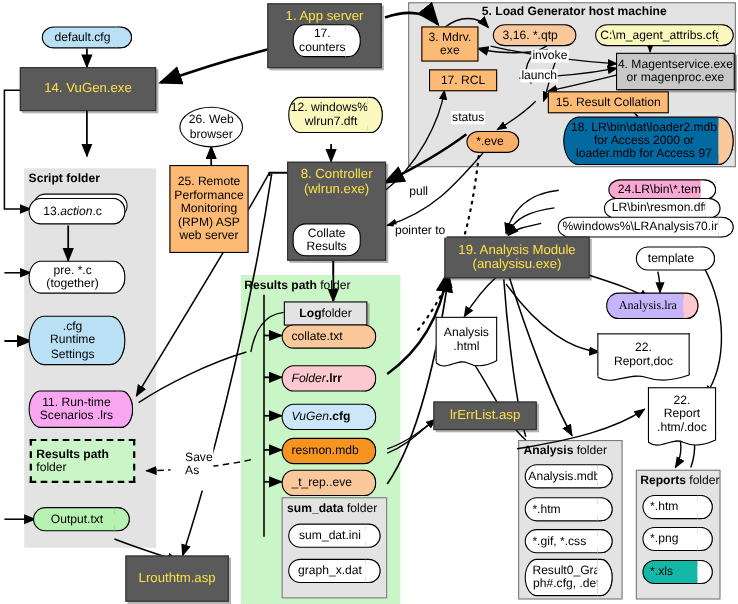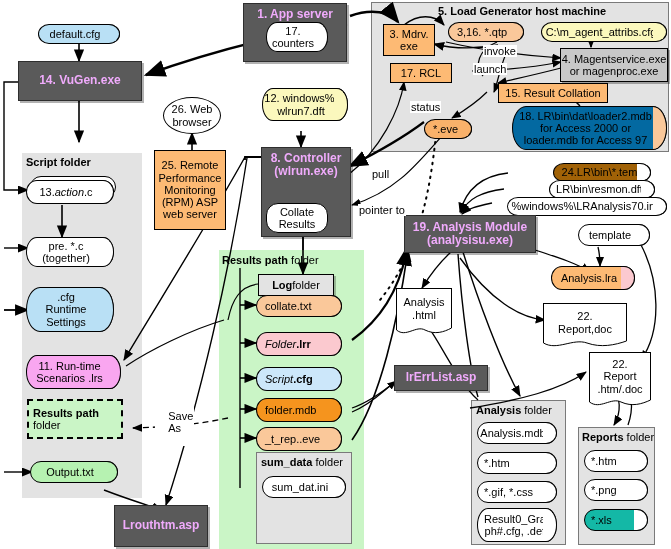--- a/index.html
+++ b/index.html
@@ -9,21 +9,21 @@
   svg#wires{position:absolute;left:0;top:0;width:671px;height:549px;pointer-events:none;z-index:5;}
   .node{position:absolute;box-sizing:border-box;display:flex;align-items:center;
         justify-content:center;text-align:center;line-height:1.12;z-index:10;}
   
   .panel{position:absolute;box-sizing:border-box;z-index:1;}
   .panel-grey{background:#e3e3e3;border:1px solid #7a7a7a;}
   .panel-green{background:#caf5c6;border:none;}
   .panel-lab{position:absolute;z-index:12;font-weight:bold;font-size:11px;}
   .panel-lab .thin{font-weight:normal;}
   
-  .proc{background:#5a5a5a;color:#f0abfc;font-weight:bold;border:1px solid #2e2e2e;
+  .proc{background:#5a5a5a;color:#fde047;font-weight:normal;border:1px solid #2e2e2e;
         box-shadow:2px 2px 0 rgba(0,0,0,.30);}
   
   .rect{background:#fdba74;border:1px solid #000;}
   .rect-grey{background:#c8c8c8;border:1px solid #000;box-shadow:2px 2px 0 rgba(0,0,0,.30);}
   
   .cyl{position:absolute;box-sizing:border-box;z-index:10;}
   .cyl .body{position:absolute;left:0;top:0;right:0;bottom:0;
         border:1px solid #000;border-radius:11px/50%;
         display:flex;align-items:center;justify-content:center;text-align:center;
         line-height:1.12;padding:0 14px 0 6px;}
@@ -328,43 +328,47 @@
   <div class="cyl" style="left:256px;top:332px;width:86px;height:24px;">
     <div class="body" style="background:#fbc9cf;font-size:11px;justify-content:flex-start;padding-left:8px;">
       <i>Folder</i>
         <b>.lrr</b>
     </div>
     <div class="cap" style="background:#fbc9cf;"></div>
   </div>
 
   <div class="cyl" style="left:256px;top:367px;width:86px;height:24px;">
     <div class="body" style="background:#ccе7fa;background:#cce7fa;font-size:11px;justify-content:flex-start;padding-left:8px;">
-      <i>Script</i>
+      <i>VuGen</i>
         <b>.cfg</b>
     </div>
     <div class="cap" style="background:#cce7fa;"></div>
   </div>
 
   <div class="cyl" style="left:256px;top:398px;width:86px;height:24px;">
-    <div class="body" style="background:#f5941e;font-size:11px;justify-content:flex-start;padding-left:8px;">folder.mdb</div>
+    <div class="body" style="background:#f5941e;font-size:11px;justify-content:flex-start;padding-left:8px;">resmon.mdb</div>
     <div class="cap" style="background:#f5941e;"></div>
   </div>
 
   <div class="cyl" style="left:256px;top:427px;width:86px;height:24px;">
     <div class="body" style="background:#fac89a;font-size:11px;justify-content:flex-start;padding-left:8px;">_t_rep..eve</div>
     <div class="cap" style="background:#fac89a;"></div>
   </div>
 
   <div class="cyl" style="left:262px;top:476px;width:84px;height:22px;">
     <div class="body" style="background:#fff;font-size:11px;">sum_dat.ini</div>
     <div class="cap" style="background:#fff;"></div>
   </div>
+  <div class="cyl" style="left:262px;top:508px;width:84px;height:22px;">
+    <div class="body" style="background:#fff;font-size:11px;">graph_x.dat</div>
+    <div class="cap" style="background:#fff;"></div>
+  </div>
 
   <div class="cyl" style="left:553px;top:163px;width:98px;height:19px;">
-    <div class="body" style="background:#a16207;font-size:11px;padding-right:11px;">24.LR\bin\*.tem</div>
+    <div class="body" style="background:#f9a8d4;font-size:11px;padding-right:11px;">24.LR\bin\*.tem</div>
     <div class="cap" style="background:#fff;"></div>
   </div>
   <div class="cyl" style="left:549px;top:180px;width:106px;height:19px;">
     <div class="body" style="background:#fff;font-size:11px;padding-right:11px;">LR\bin\resmon.dft</div>
     <div class="cap" style="background:#fff;"></div>
   </div>
   <div class="cyl" style="left:507px;top:197px;width:160px;height:19px;">
     <div class="body" style="background:#fff;font-size:11px;padding-right:11px;">%windows%\LRAnalysis70.ini</div>
     <div class="cap" style="background:#fff;"></div>
   </div>
@@ -373,21 +377,21 @@
     <span>19. Analysis Module
 (analysisu.exe)</span>
   </div>
 
   <div class="cyl" style="left:578px;top:224px;width:72px;height:22px;">
     <div class="body" style="background:#fff;font-size:11px;">template</div>
     <div class="cap" style="background:#fff;"></div>
   </div>
 
   <div class="cyl" style="left:551px;top:266px;width:84px;height:24px;">
-    <div class="body" style="background:#fdba74;font-size:11px;">Analysis.lra</div>
+    <div class="body" style="background:#c4b5fd;font-size:11px;font-family:Liberation Serif, serif;">Analysis.lra</div>
     <div class="cap" style="background:#fbc9cf;"></div>
   </div>
 
   <div class="doc" style="left:543px;top:303px;width:84px;height:38px;">
     <div class="dbody" style="white-space:pre;font-size:11px;">22.
 Report,doc</div>
     <svg class="wave" viewBox="0 0 84 11" preserveAspectRatio="none">
       <path d="M0.5,0 L0.5,4 C14,12 30,-1 44,4 C58,9 72,6 83.5,2 L83.5,0" fill="#fff" stroke="#000" stroke-width="1"></path>
     </svg>
   </div>

